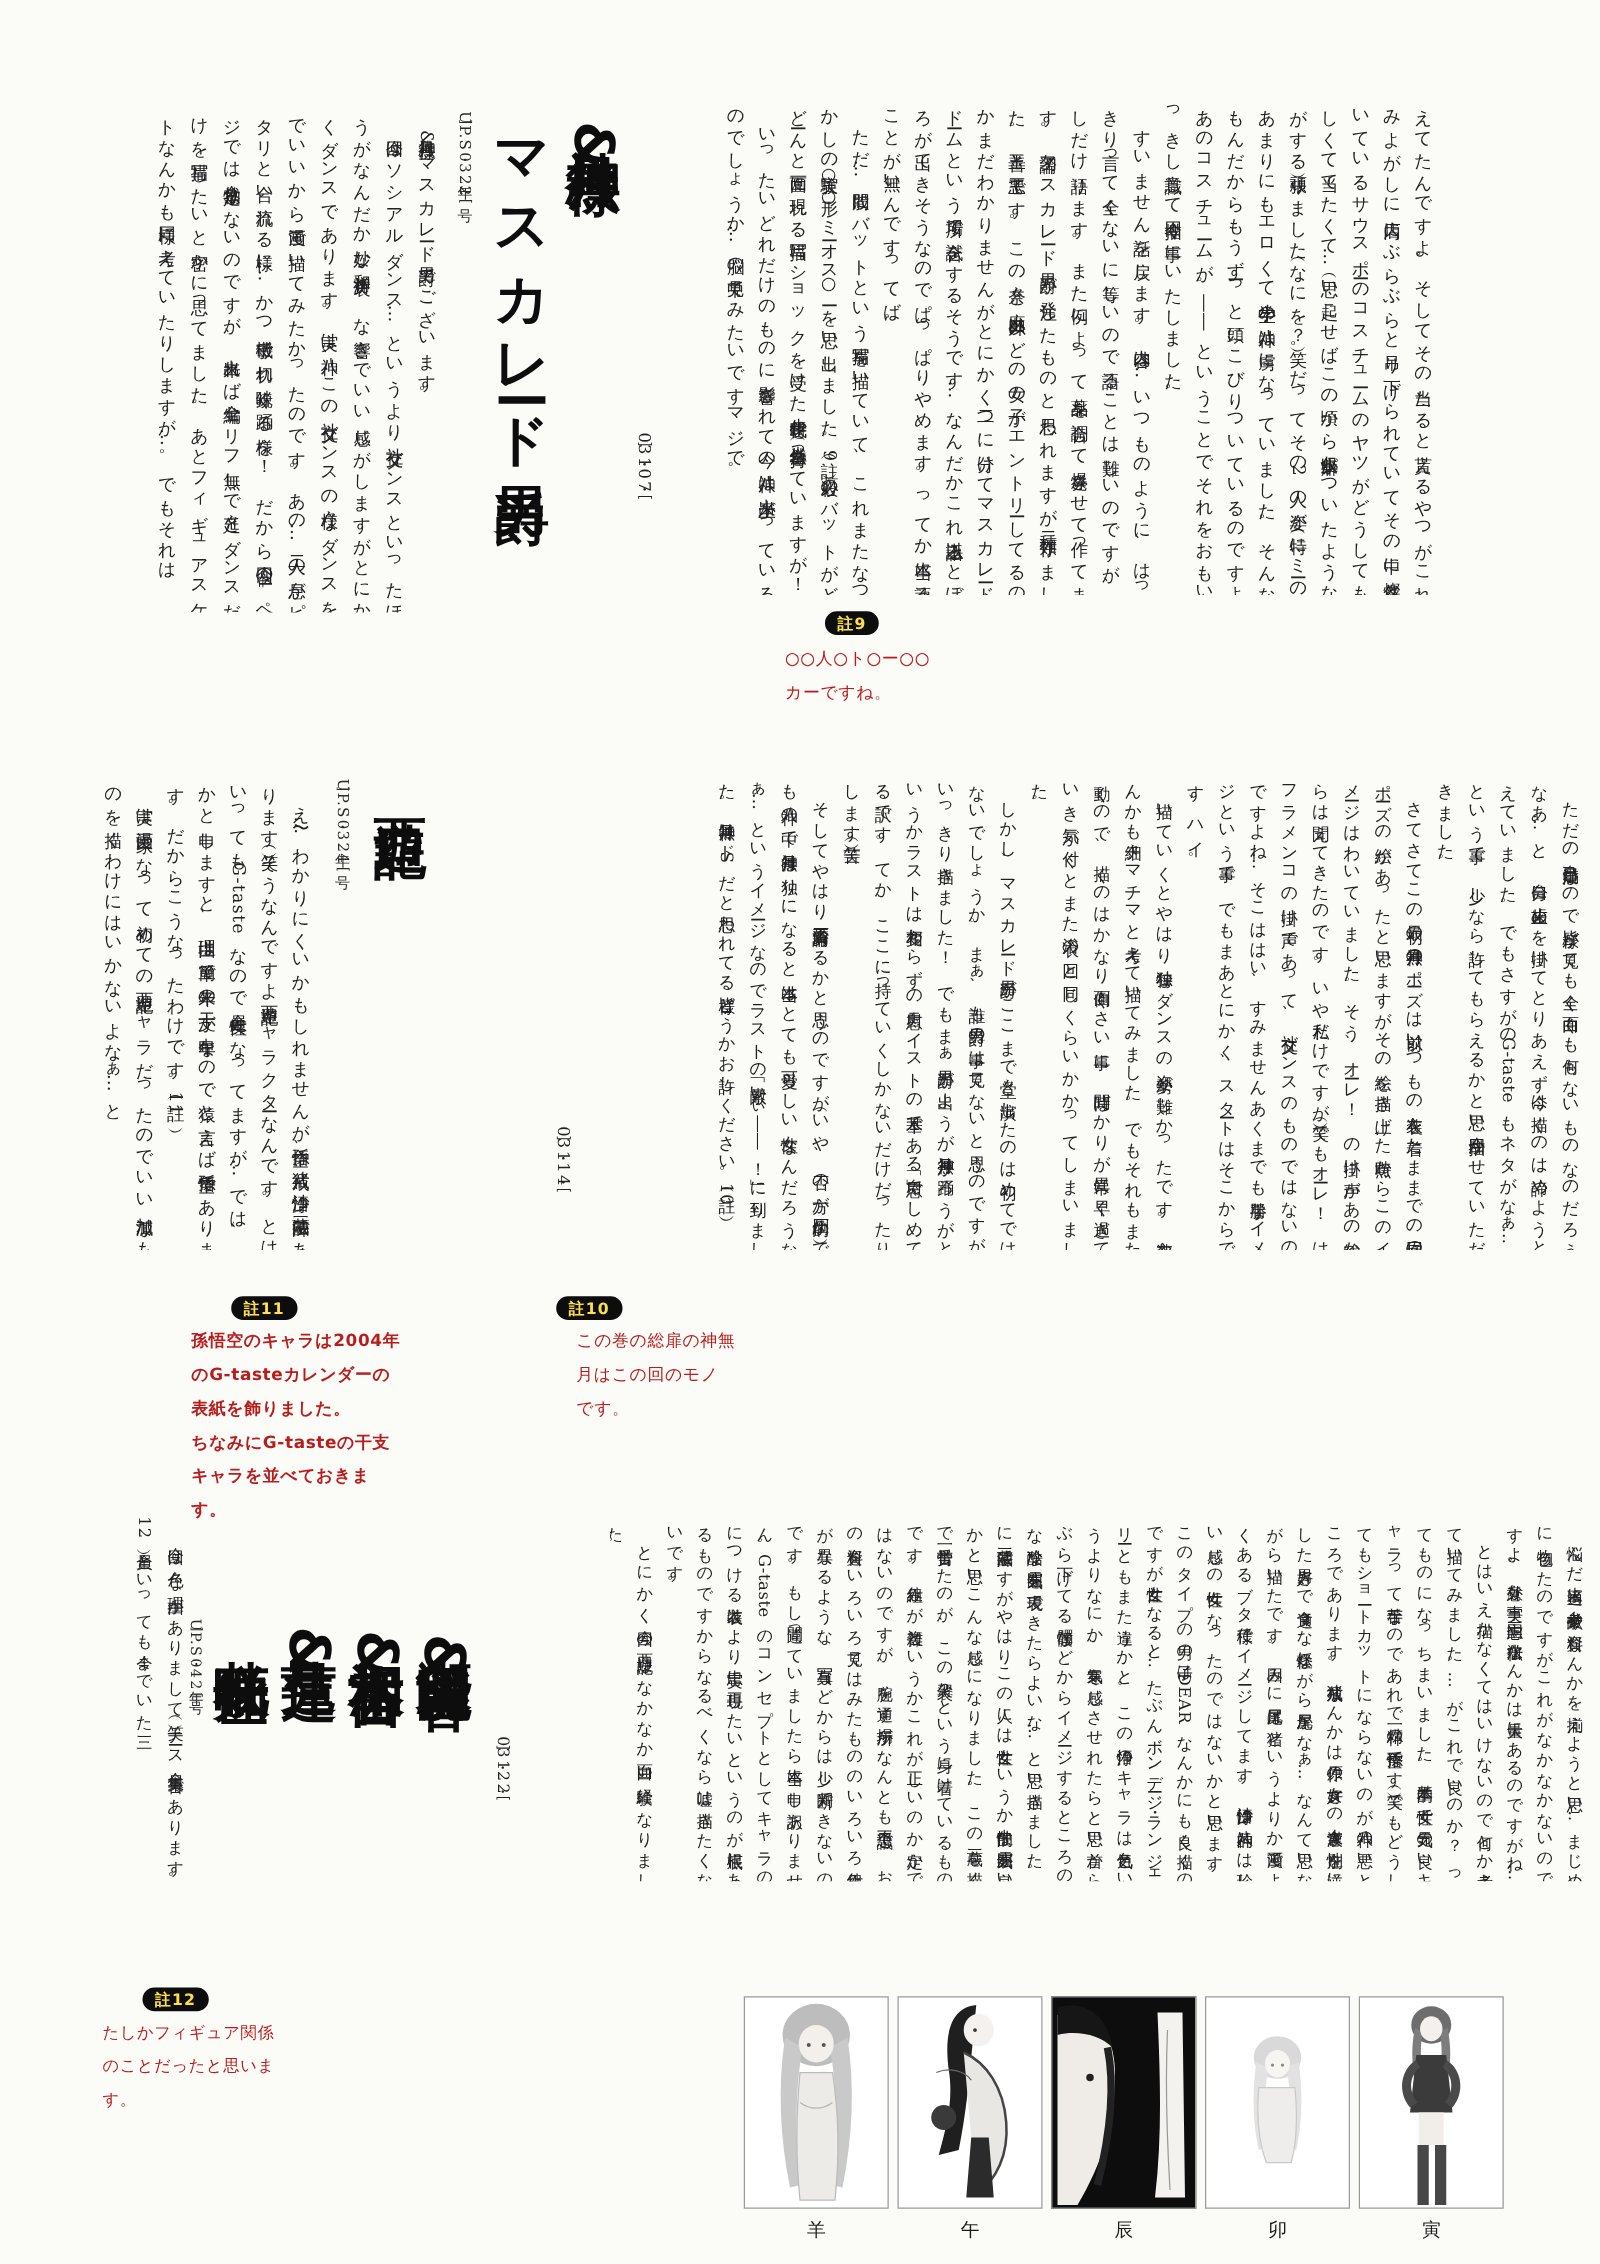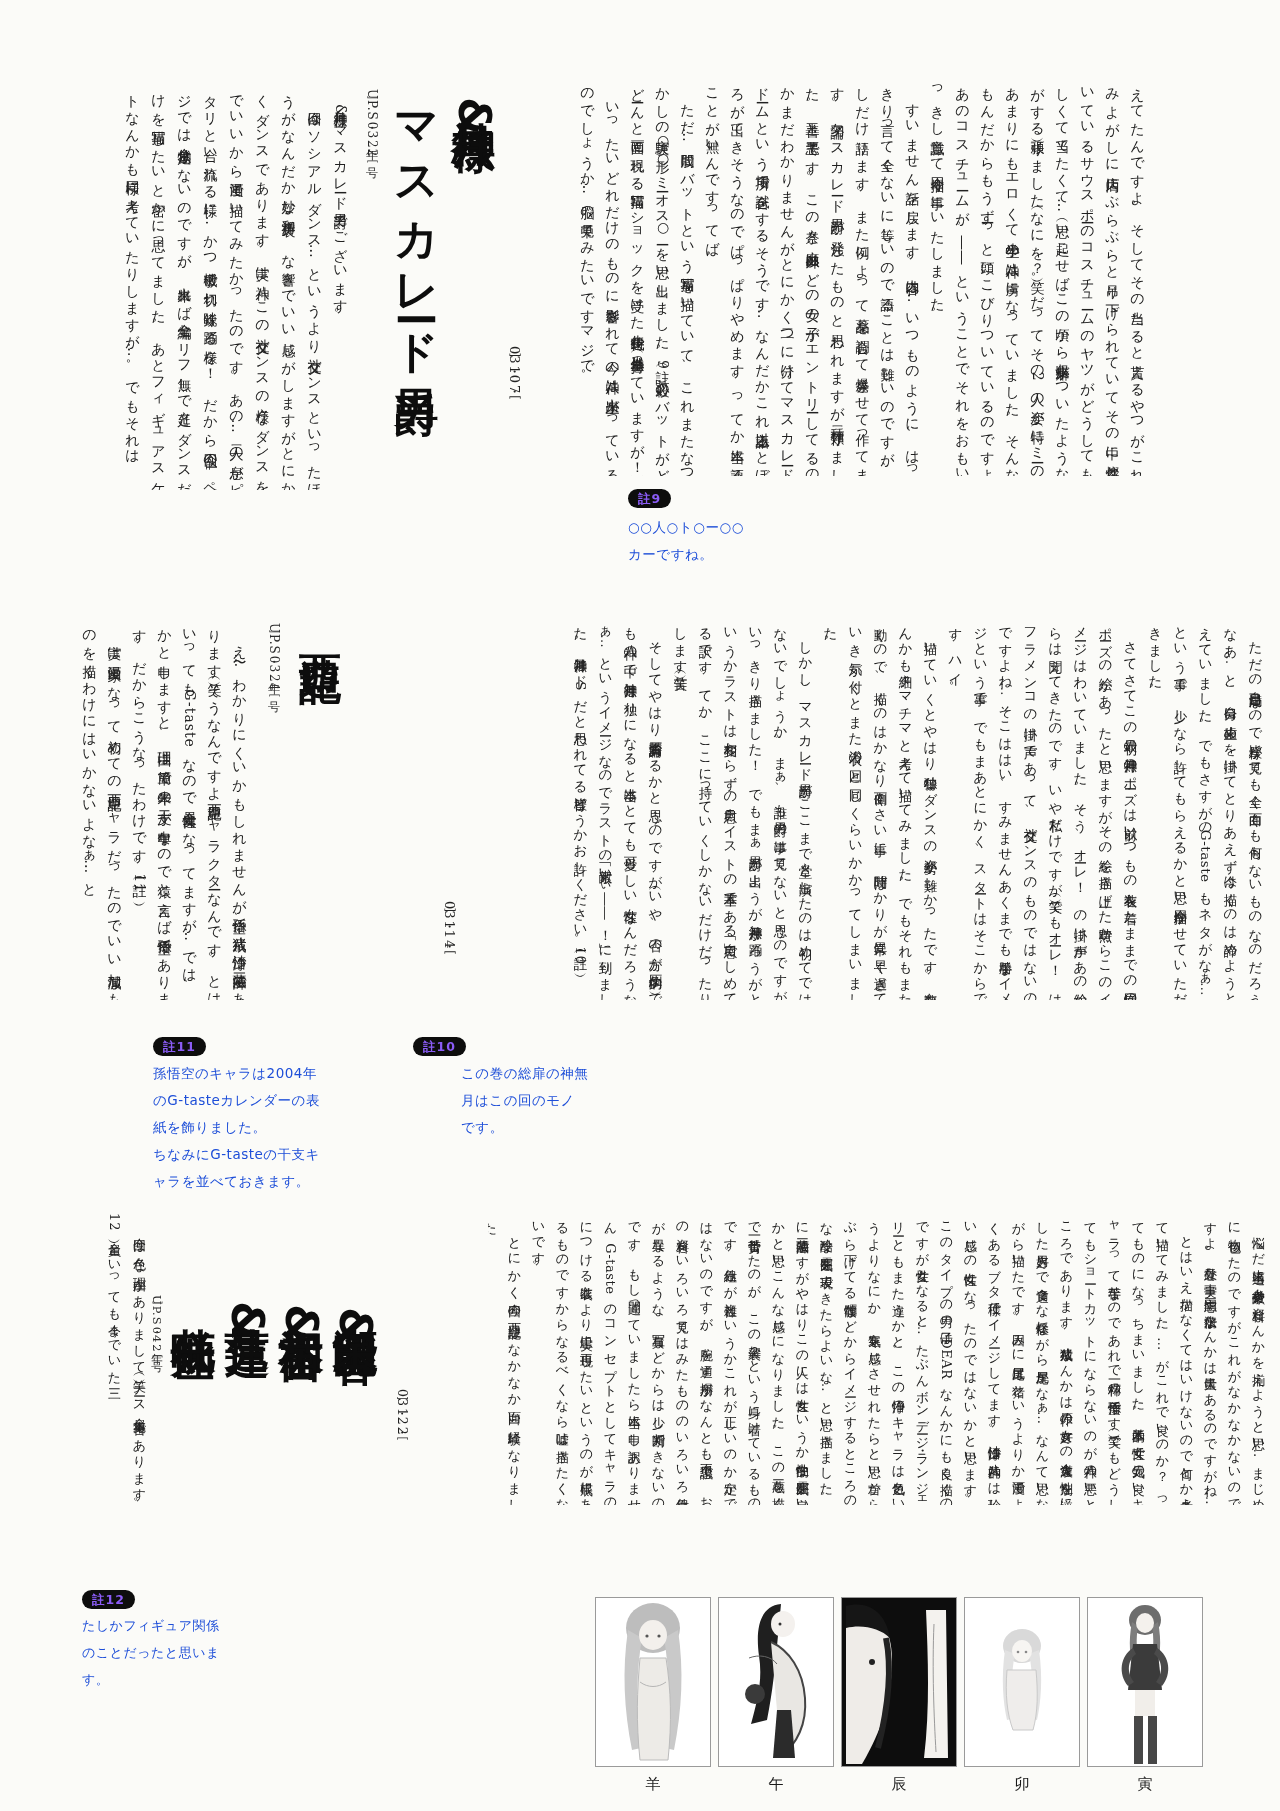--- a/index.html
+++ b/index.html
@@ -39,36 +39,37 @@
   }
   .vdate{
     font-size:13px;
     letter-spacing:1px;
     color:#222;
   }
   .note-badge{
     position:absolute;
     display:inline-block;
     background:#0d0d0d;
-    color:#8b5cf6;
+    color:#fde047;
     font-family:"DejaVu Sans","Liberation Sans",sans-serif;
     font-weight:bold;
     font-size:12.5px;
     line-height:19px;
     padding:0 10px;
     border-radius:11px;
     letter-spacing:1px;
+    margin-left:32px;
   }
   .note-text{
     position:absolute;
     font-family:"DejaVu Sans","Liberation Sans",sans-serif;
     font-size:13.5px;
     line-height:27px;
     letter-spacing:0.5px;
-    color:#1d4ed8;
+    color:#b91c1c;
     white-space:pre-line;
   }
   .strip{
     position:absolute;
     left:595px;top:1597px;
     display:flex;
     gap:7px;
   }
   .panel{
     width:116px;height:170px;
@@ -127,21 +128,21 @@
   <div class="vtext vtitle" style="left:293px;top:622px;width:54px;height:145px;font-size:42px;line-height:54px;letter-spacing:3px;">西遊記</div>
   <div class="vtext vissue" style="left:262px;top:622px;width:20px;height:175px;">［UP.S・03年24号］</div>
 
   <div class="vtext body-flow" style="left:60px;top:620px;width:192px;height:380px;">　え〜…わかりにくいかもしれませんが孫悟空、猪八戒、沙悟浄、三蔵法師であります（笑）そうなんですよ西遊記キャラクターなんです。とはいってもG-tasteなので全員女性になってますが…では、何故今西遊記かと申しますと、理由は簡単で来年の干支が申年なので猿と言えば孫悟空であります。だからこうなったわけです。（註11）
 　実は漫画家になって初めての西遊記キャラだったのでいい加減なものを描くわけにはいかないよなぁ…と</div>
 
   <span class="note-badge" style="left:413px;top:1037px;text-align:right;">註10</span>
   <div class="note-text" style="left:413px;top:1060px;width:128px;margin-left:48px;">この巻の総扉の神無月はこの回のモノです。</div>
 
   <span class="note-badge" style="left:153px;top:1037px;text-align:center;">註11</span>
-  <div class="note-text" style="left:153px;top:1060px;width:170px;">孫悟空のキャラは2004年のG-tasteカレンダーの表紙を飾りました。
+  <div class="note-text" style="left:153px;top:1060px;width:170px;font-weight:bold;">孫悟空のキャラは2004年のG-tasteカレンダーの表紙を飾りました。
 ちなみにG-tasteの干支キャラを並べておきます。</div>
 
   <div class="vtext body-flow" style="left:488px;top:1213px;width:782px;height:292px;font-size:13px;line-height:24px;letter-spacing:0.5px;">　悩んだ末適当に参考文献や資料なんかを揃えようと思い…まじめに物色したのですがこれがなかなかないのですよ。意外な事実。三国志や水滸伝なんかは大量にあるのですがね…
 　とはいえ描かなくてはいけないので何とか考えて描いてみました。…がこれで良いのか？　ってものになっちまいました。基本的に女性で元気の良いキャラって苦手なのであれで精一杯の孫悟空です（笑）でもどうしてもショートカットにならないのが八神の悪いところであります。猪八戒なんかは原作の女好きの大食漢を性別を逆にした男好きで食通？な妖怪ながら尻尾かなぁ…なんて思いながら描いたです。因みに尻尾は猪というよりか漫画でよくあるブタ仕様でイメージしてます。沙悟浄は八神的には珍しい感じの女性になったのではないかと思います。このタイプの男の子はDEARなんかにも良く描くのですが女性となると…たぶんボンデージ・ランジェリーともまた違うかと。この悟浄のキャラは色気というよりなにか、寒気を感じさせれたらと思い首からぶら下げてる髑髏などからイメージするところの死神的な冷酷な雰囲気を表現できたらよいな…と思い描きました。最後に三蔵法師ですがやはりこの人には女性というか中性的な雰囲気が良いかと思いこんな感じになりました。この三蔵を描く上で一番苦労したのが、この袈裟？という身に着けているものです。仕組みが複雑というかこれが正しいのか定かではないのですが、腕を通す場所がなんとも不思議で、お坊様の資料をいろいろ見てはみたもののいろいろ仕組みが異なるような、写真などからは少し判断できないのです。もし間違っていましたら本当に申し訳ありません。G-tasteのコンセプトとしてキャラの身につける衣装はより忠実に再現したいというのが根底にあるものですからなるべくなら嘘は描きたくないです。
 　とにかく今回の西遊記はなかなか面白い経験になりました。</div>
 
   <div class="vtext vdate" style="left:388px;top:1388px;width:22px;height:108px;font-size:12.5px;">［03・12・2］</div>
 
   <div class="vtext vtitle" style="left:166px;top:1292px;width:216px;height:372px;font-size:45px;line-height:54px;letter-spacing:3px;">瀬能明日香&amp;
 相沢香苗&amp;

